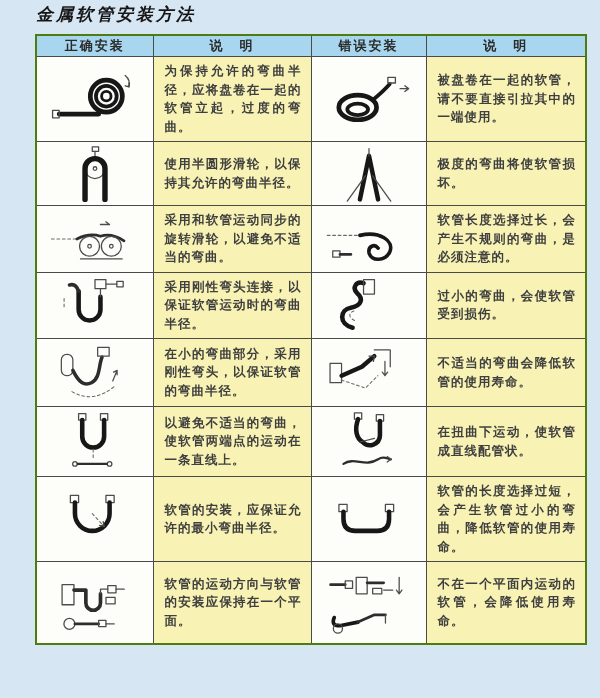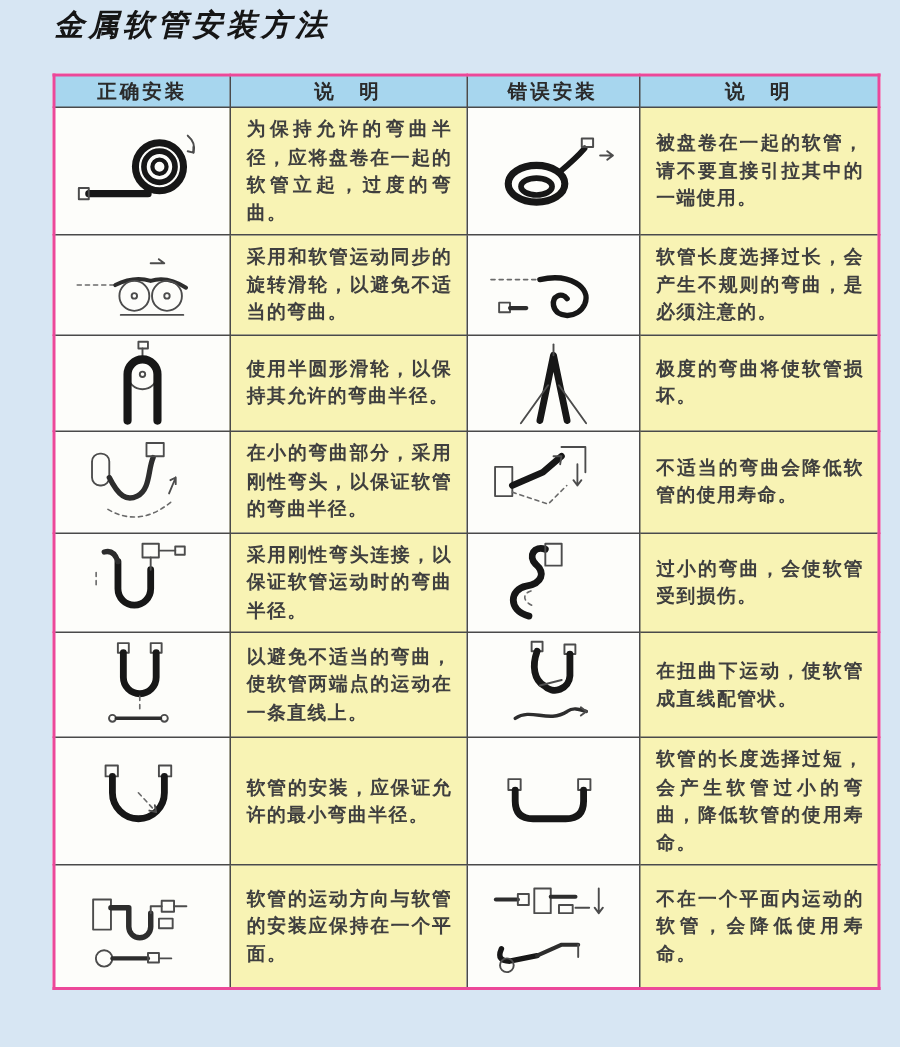--- a/index.html
+++ b/index.html
@@ -4,30 +4,30 @@
 <style>
   html,body{margin:0;padding:0;}
   body{
     width:600px;height:698px;
     background:var(--page-bg,#d7e6f3);
     font-family:"DejaVu Sans","Liberation Sans",sans-serif;
     overflow:hidden;
   }
   .page{position:relative;width:600px;height:698px;}
   .doc-title{
-    margin:0;padding:3px 0 19px 36px;
+    margin:0;padding:3px 0 8px 36px;
     font-family:"DejaVu Serif","Liberation Serif",serif;
     font-style:italic;font-weight:bold;
-    font-size:20px;letter-spacing:3px;color:#161616;
+    font-size:17px;letter-spacing:3px;color:#161616;
   }
   table.install-table{
     margin-left:35px;
     width:550px;
     border-collapse:collapse;
-    border:2px solid #ec4899;
+    border:2px solid #4d7c0f;
     table-layout:fixed;
     background:#fdfdfa;
   }
   .install-table th,.install-table td{
     border:1px solid #4a4a4a;
     padding:0;
   }
   .install-table th{
     height:20px;
     background:var(--header-bg,#a7d6ee);
@@ -99,20 +99,46 @@
           <path class="hose" d="M56,36 Q68,26 74,19" stroke-width="4"></path>
           <rect class="thin" x="72" y="12" width="8" height="6"></rect>
           <path class="thin" d="M85,24 h9 m0,0 l-4,-3 m4,3 l-4,3"></path>
         </svg>
       </td>
       <td class="desc">
         <p class="desc-text">被盘卷在一起的软管，请不要直接引拉其中的一端使用。</p>
       </td>
     </tr>
 
+    <tr style="height:64px">
+      <td class="illus">
+        <svg class="draw" width="104" height="58" viewBox="0 0 104 64">
+          <rect class="thin" x="49" y="2" width="7" height="5"></rect>
+          <path class="thin" d="M52,7 V14"></path>
+          <circle class="thin" cx="52" cy="26" r="11"></circle>
+          <circle class="thin" cx="52" cy="26" r="2"></circle>
+          <path class="hose" d="M41,60 V26 A11,11 0 0 1 63,26 V60" stroke-width="6"></path>
+        </svg>
+      </td>
+      <td class="desc">
+        <p class="desc-text">使用半圆形滑轮，以保持其允许的弯曲半径。</p>
+      </td>
+      <td class="illus">
+        <svg class="draw" width="104" height="58" viewBox="0 0 104 64">
+          <path class="hose" d="M42,60 Q49,26 52,12 Q55,26 62,60" stroke-width="5"></path>
+          <path class="thin" d="M28,62 L48,34"></path>
+          <path class="thin" d="M76,62 L56,34"></path>
+          <path class="thin" d="M52,12 V4"></path>
+        </svg>
+      </td>
+      <td class="desc">
+        <p class="desc-text">极度的弯曲将使软管损坏。</p>
+      </td>
+    </tr>
+
     <tr style="height:66px">
       <td class="illus">
         <svg class="draw" width="104" height="58" viewBox="0 0 104 64">
           <path class="dash" d="M4,32 H32"></path>
           <path class="mid" d="M32,32 Q46,25 58,29 Q70,25 84,34" stroke-width="3"></path>
           <circle class="thin" cx="46" cy="40" r="11"></circle>
           <circle class="thin" cx="46" cy="40" r="2"></circle>
           <circle class="thin" cx="70" cy="40" r="11"></circle>
           <circle class="thin" cx="70" cy="40" r="2"></circle>
           <path class="thin" d="M36,54 H82"></path>
@@ -128,74 +154,20 @@
           <path class="hose" d="M42,28 C64,23 80,34 75,46 C70,57 54,57 52,47 C51,40 58,37 62,42" stroke-width="4"></path>
           <rect class="thin" x="12" y="45" width="8" height="7"></rect>
           <path class="mid" d="M20,49 H32" stroke-width="3"></path>
         </svg>
       </td>
       <td class="desc">
         <p class="desc-text">软管长度选择过长，会产生不规则的弯曲，是必须注意的。</p>
       </td>
     </tr>
 
-    <tr style="height:64px">
-      <td class="illus">
-        <svg class="draw" width="104" height="58" viewBox="0 0 104 64">
-          <rect class="thin" x="49" y="2" width="7" height="5"></rect>
-          <path class="thin" d="M52,7 V14"></path>
-          <circle class="thin" cx="52" cy="26" r="11"></circle>
-          <circle class="thin" cx="52" cy="26" r="2"></circle>
-          <path class="hose" d="M41,60 V26 A11,11 0 0 1 63,26 V60" stroke-width="6"></path>
-        </svg>
-      </td>
-      <td class="desc">
-        <p class="desc-text">使用半圆形滑轮，以保持其允许的弯曲半径。</p>
-      </td>
-      <td class="illus">
-        <svg class="draw" width="104" height="58" viewBox="0 0 104 64">
-          <path class="hose" d="M42,60 Q49,26 52,12 Q55,26 62,60" stroke-width="5"></path>
-          <path class="thin" d="M28,62 L48,34"></path>
-          <path class="thin" d="M76,62 L56,34"></path>
-          <path class="thin" d="M52,12 V4"></path>
-        </svg>
-      </td>
-      <td class="desc">
-        <p class="desc-text">极度的弯曲将使软管损坏。</p>
-      </td>
-    </tr>
-
-    <tr style="height:68px">
-      <td class="illus">
-        <svg class="draw" width="104" height="62" viewBox="0 0 104 70">
-          <rect class="thin" x="14" y="14" width="13" height="24" rx="6"></rect>
-          <path class="mid" d="M27,32 C34,46 40,50 48,46 C58,41 56,26 60,17" stroke-width="4"></path>
-          <rect class="thin" x="55" y="6" width="13" height="10"></rect>
-          <path class="dash" d="M26,56 Q50,70 74,50"></path>
-          <path class="thin" d="M72,44 L77,32 m0,0 l-4,2 m4,-2 l0,5"></path>
-        </svg>
-      </td>
-      <td class="desc">
-        <p class="desc-text">在小的弯曲部分，采用刚性弯头，以保证软管的弯曲半径。</p>
-      </td>
-      <td class="illus">
-        <svg class="draw" width="104" height="62" viewBox="0 0 104 70">
-          <rect class="thin" x="8" y="24" width="13" height="22"></rect>
-          <path class="hose" d="M21,38 L44,28 L58,16" stroke-width="5"></path>
-          <path class="thin" d="M58,16 l-6,0 m6,0 l-1,6"></path>
-          <path class="dash" d="M21,43 L48,52 L62,38"></path>
-          <path class="thin" d="M58,9 H76 V28"></path>
-          <path class="thin" d="M70,22 V38 m0,0 l-3,-4 m3,4 l3,-4"></path>
-        </svg>
-      </td>
-      <td class="desc">
-        <p class="desc-text">不适当的弯曲会降低软管的使用寿命。</p>
-      </td>
-    </tr>
-
     <tr style="height:66px">
       <td class="illus">
         <svg class="draw" width="104" height="60" viewBox="0 0 104 66">
           <path class="hose" d="M34,18 V38 A12,12 0 0 0 58,38 V24" stroke-width="5"></path>
           <path class="mid" d="M34,18 Q31,9 24,11" stroke-width="4"></path>
           <path class="thin" d="M58,24 V15"></path>
           <rect class="thin" x="52" y="5" width="12" height="10"></rect>
           <path class="thin" d="M64,10 H76"></path>
           <rect class="thin" x="76" y="7" width="7" height="6"></rect>
           <path class="dash" d="M18,26 v12"></path>
@@ -206,20 +178,48 @@
       </td>
       <td class="illus">
         <svg class="draw" width="104" height="60" viewBox="0 0 104 66">
           <path class="hose" d="M34,58 C18,54 20,38 32,36 C44,34 46,26 39,20 C33,14 38,6 46,9" stroke-width="5"></path>
           <rect class="thin" x="46" y="5" width="12" height="16"></rect>
           <path class="dash" d="M36,50 C28,46 30,40 38,39"></path>
         </svg>
       </td>
       <td class="desc">
         <p class="desc-text">过小的弯曲，会使软管受到损伤。</p>
+      </td>
+    </tr>
+
+    <tr style="height:68px">
+      <td class="illus">
+        <svg class="draw" width="104" height="62" viewBox="0 0 104 70">
+          <rect class="thin" x="14" y="14" width="13" height="24" rx="6"></rect>
+          <path class="mid" d="M27,32 C34,46 40,50 48,46 C58,41 56,26 60,17" stroke-width="4"></path>
+          <rect class="thin" x="55" y="6" width="13" height="10"></rect>
+          <path class="dash" d="M26,56 Q50,70 74,50"></path>
+          <path class="thin" d="M72,44 L77,32 m0,0 l-4,2 m4,-2 l0,5"></path>
+        </svg>
+      </td>
+      <td class="desc">
+        <p class="desc-text">在小的弯曲部分，采用刚性弯头，以保证软管的弯曲半径。</p>
+      </td>
+      <td class="illus">
+        <svg class="draw" width="104" height="62" viewBox="0 0 104 70">
+          <rect class="thin" x="8" y="24" width="13" height="22"></rect>
+          <path class="hose" d="M21,38 L44,28 L58,16" stroke-width="5"></path>
+          <path class="thin" d="M58,16 l-6,0 m6,0 l-1,6"></path>
+          <path class="dash" d="M21,43 L48,52 L62,38"></path>
+          <path class="thin" d="M58,9 H76 V28"></path>
+          <path class="thin" d="M70,22 V38 m0,0 l-3,-4 m3,4 l3,-4"></path>
+        </svg>
+      </td>
+      <td class="desc">
+        <p class="desc-text">不适当的弯曲会降低软管的使用寿命。</p>
       </td>
     </tr>
 
     <tr style="height:70px">
       <td class="illus">
         <svg class="draw" width="104" height="62" viewBox="0 0 104 68">
           <rect class="thin" x="34" y="3" width="8" height="7"></rect>
           <rect class="thin" x="58" y="3" width="8" height="7"></rect>
           <path class="hose" d="M38,10 V28 A12,12 0 0 0 62,28 V10" stroke-width="5"></path>
           <path class="dash" d="M50,42 V52"></path>

